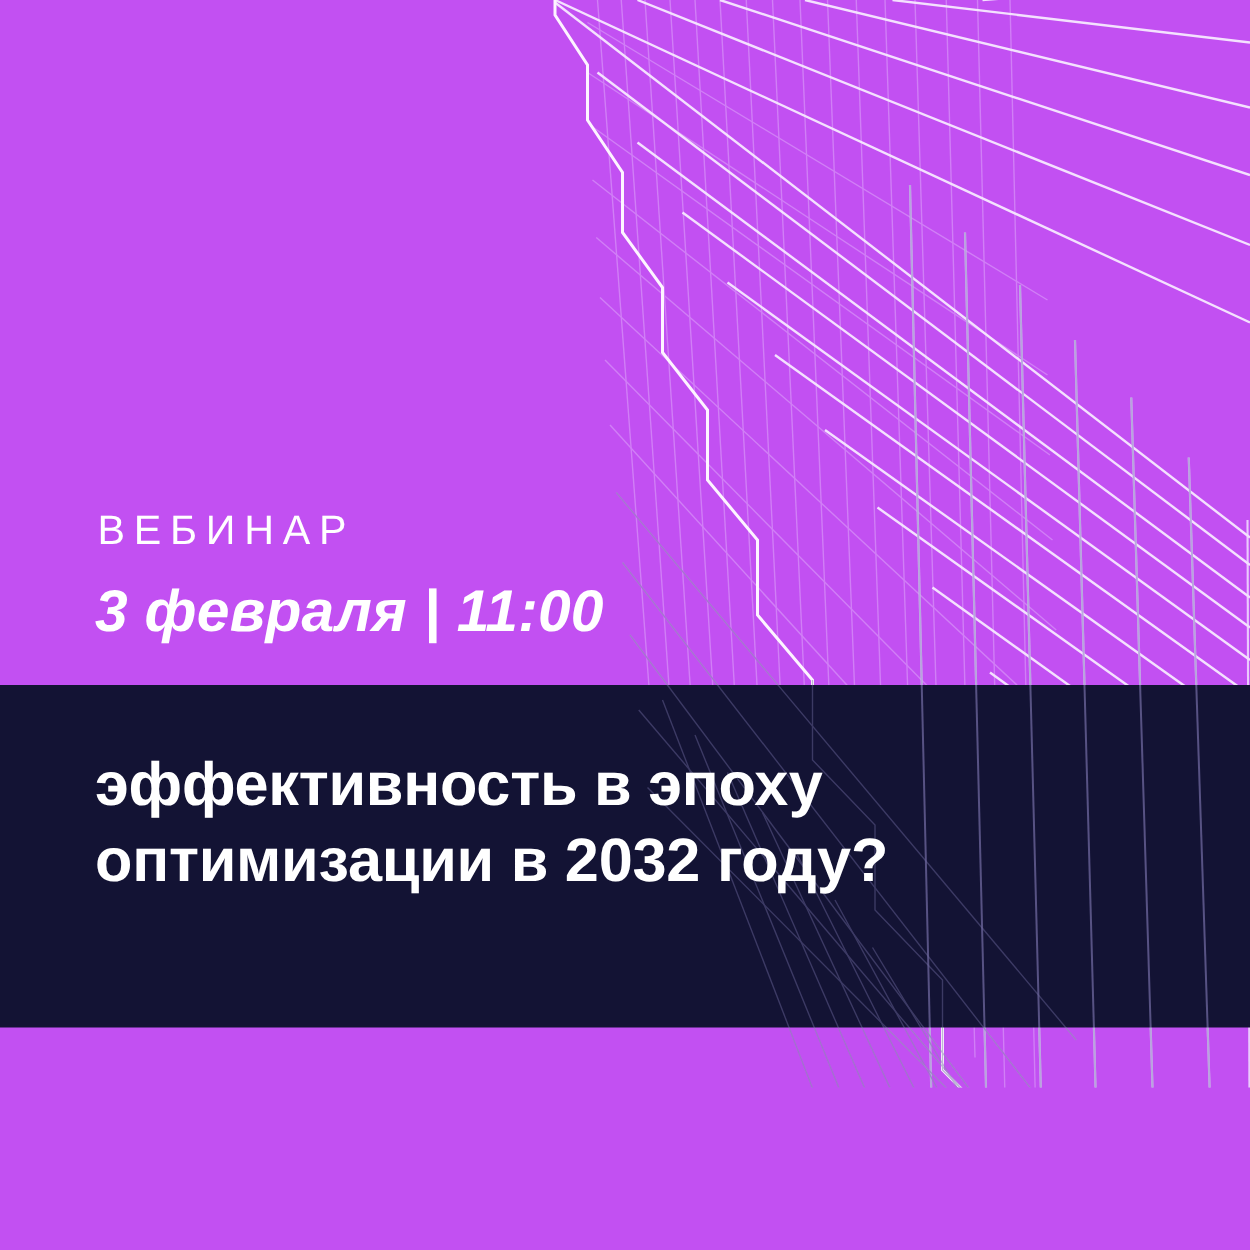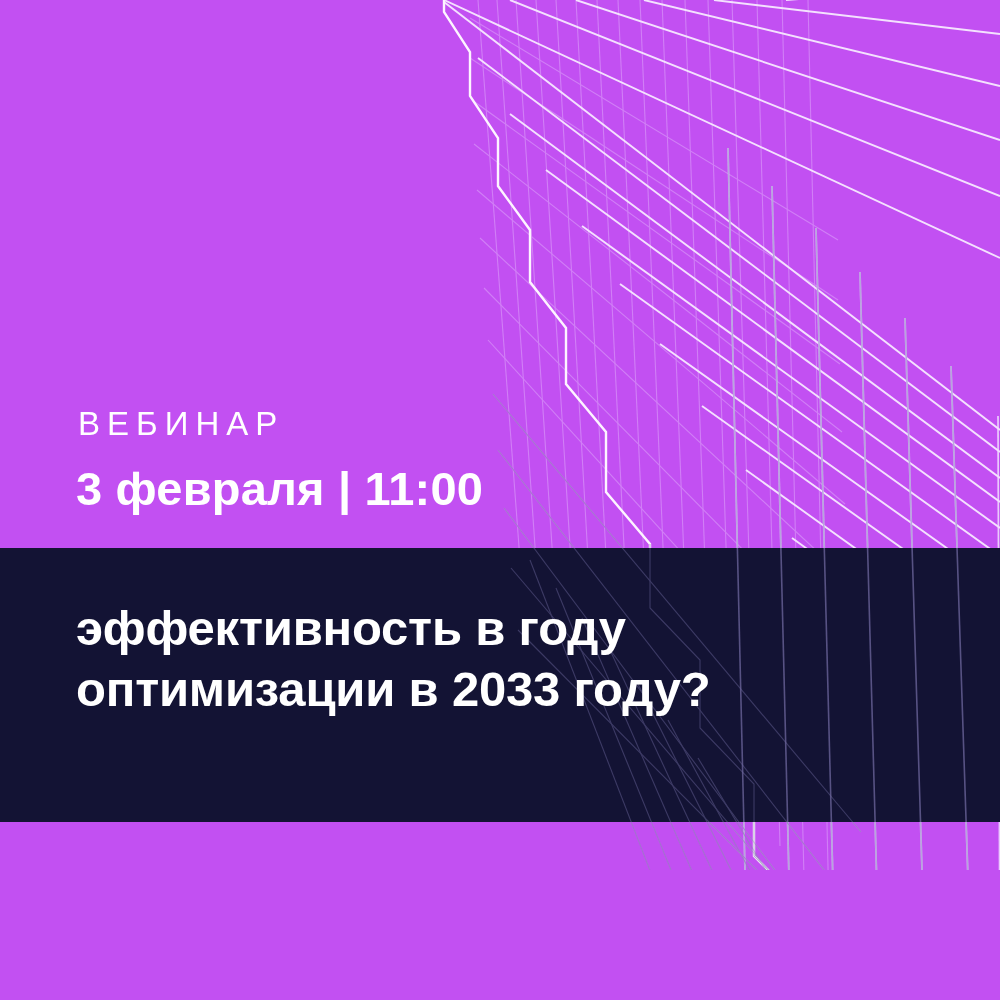--- a/index.html
+++ b/index.html
@@ -56,20 +56,21 @@
 
   #datetime {
     position:absolute;
     left:76px; top:462px;
     color:#ffffff;
     font-size:47px;
     font-weight:bold;
     letter-spacing:0.2px;
     line-height:1.15;
     white-space:nowrap;
+    font-style:italic;
   }
 
   #headline {
     position:absolute;
     left:76px; top:598px;
     color:#ffffff;
     font-size:49px;
     font-weight:bold;
     line-height:61px;
     letter-spacing:-0.2px;
@@ -212,17 +213,17 @@
         <path d="M493 394 L861 832"></path>
       </g>
     </svg>
   </div>
 
   <div id="eyebrow">ВЕБИНАР</div>
 
   <div id="datetime">3 февраля | 11:00</div>
 
   <div id="headline">
-    <span class="hl-line">эффективность в году</span>
-    <span class="hl-line">оптимизации в 2033 году?</span>
+    <span class="hl-line">эффективность в эпоху</span>
+    <span class="hl-line">оптимизации в 2032 году?</span>
   </div>
 
 </div>
 
 </body></html>

